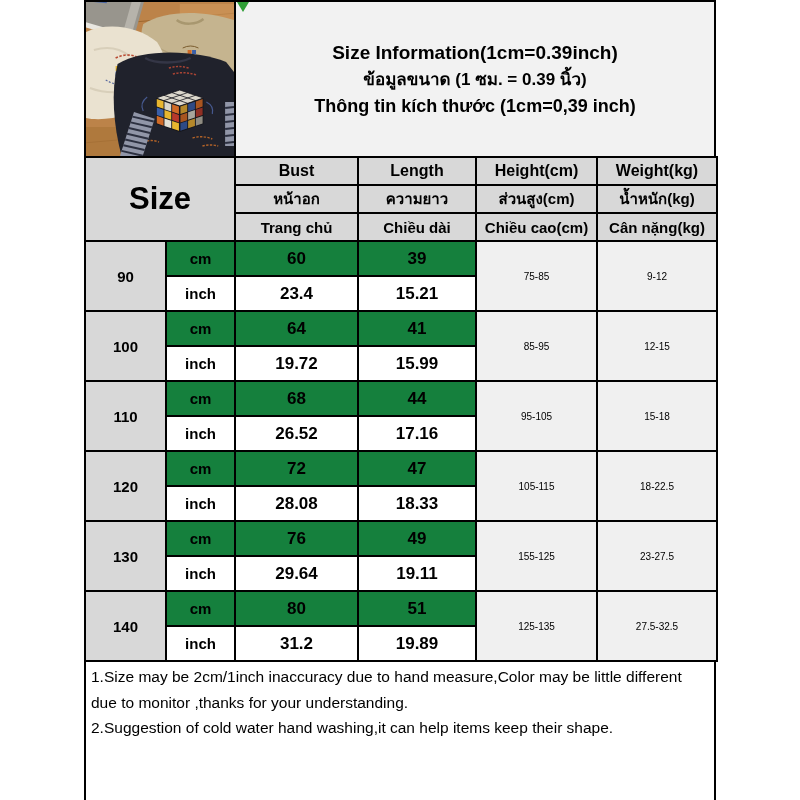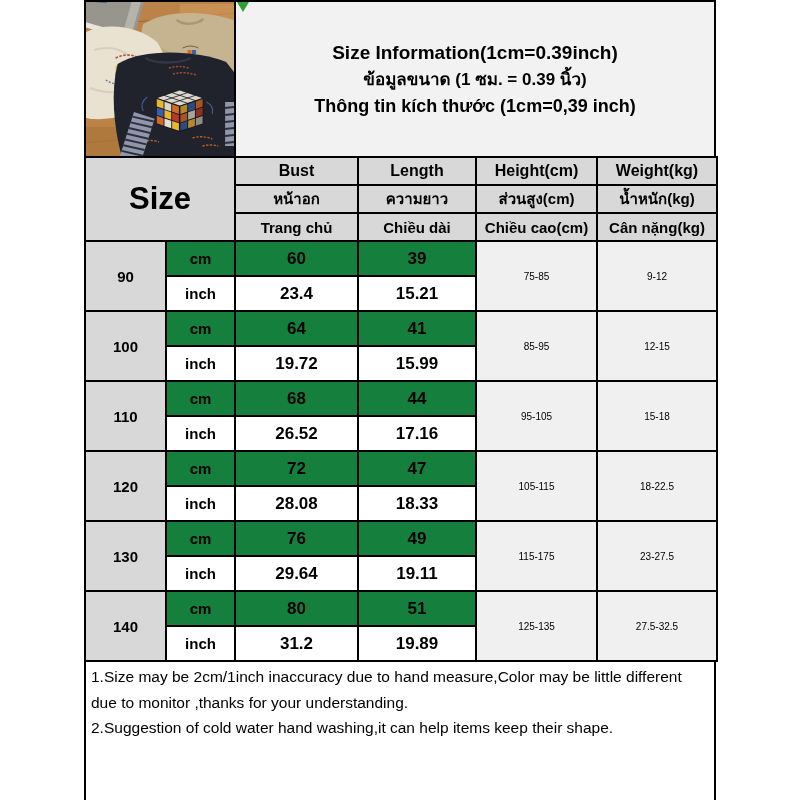--- a/index.html
+++ b/index.html
@@ -251,21 +251,21 @@
           <td class="unit inch-bg">inch</td>
           <td class="val inch-bg">28.08</td>
           <td class="val inch-bg">18.33</td>
         </tr>
 
         <tr class="drow">
           <td rowspan="2" class="size-num">130</td>
           <td class="unit cm-bg">cm</td>
           <td class="val cm-bg">76</td>
           <td class="val cm-bg">49</td>
-          <td rowspan="2" class="range">115-175</td>
+          <td rowspan="2" class="range">155-125</td>
           <td rowspan="2" class="range">23-27.5</td>
         </tr>
         <tr class="drow">
           <td class="unit inch-bg">inch</td>
           <td class="val inch-bg">29.64</td>
           <td class="val inch-bg">19.11</td>
         </tr>
 
         <tr class="drow">
           <td rowspan="2" class="size-num">140</td>

